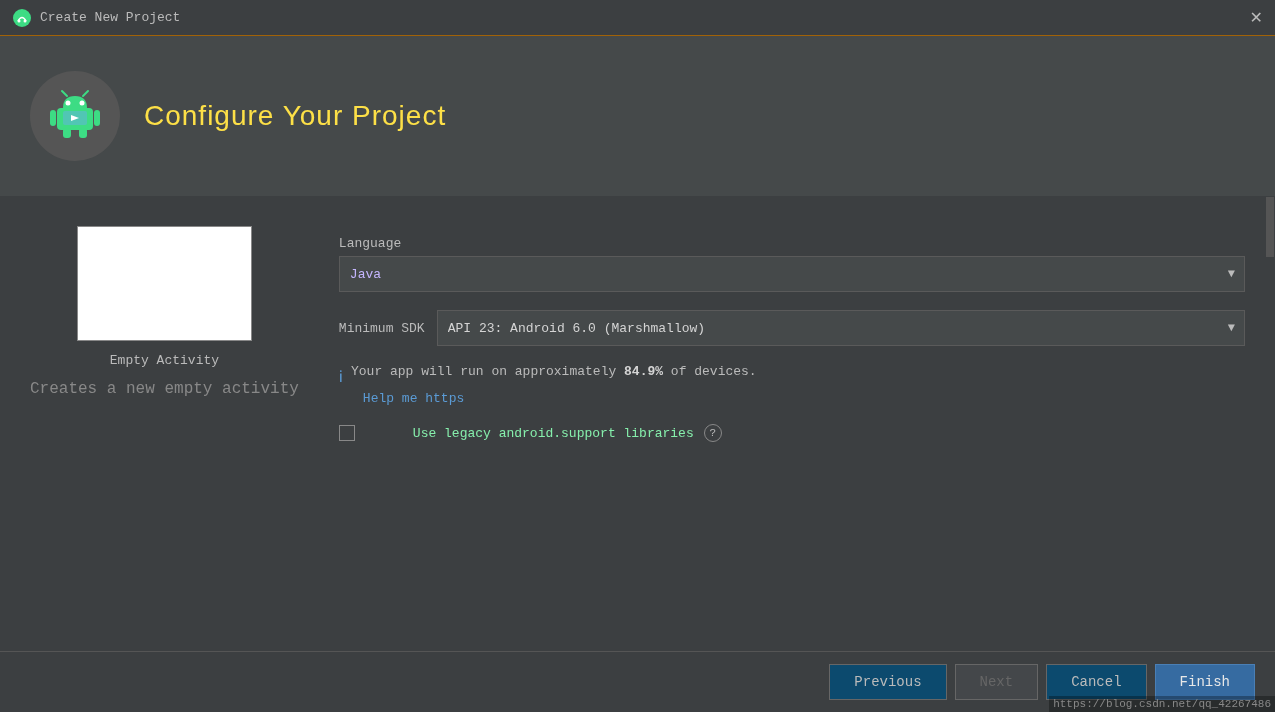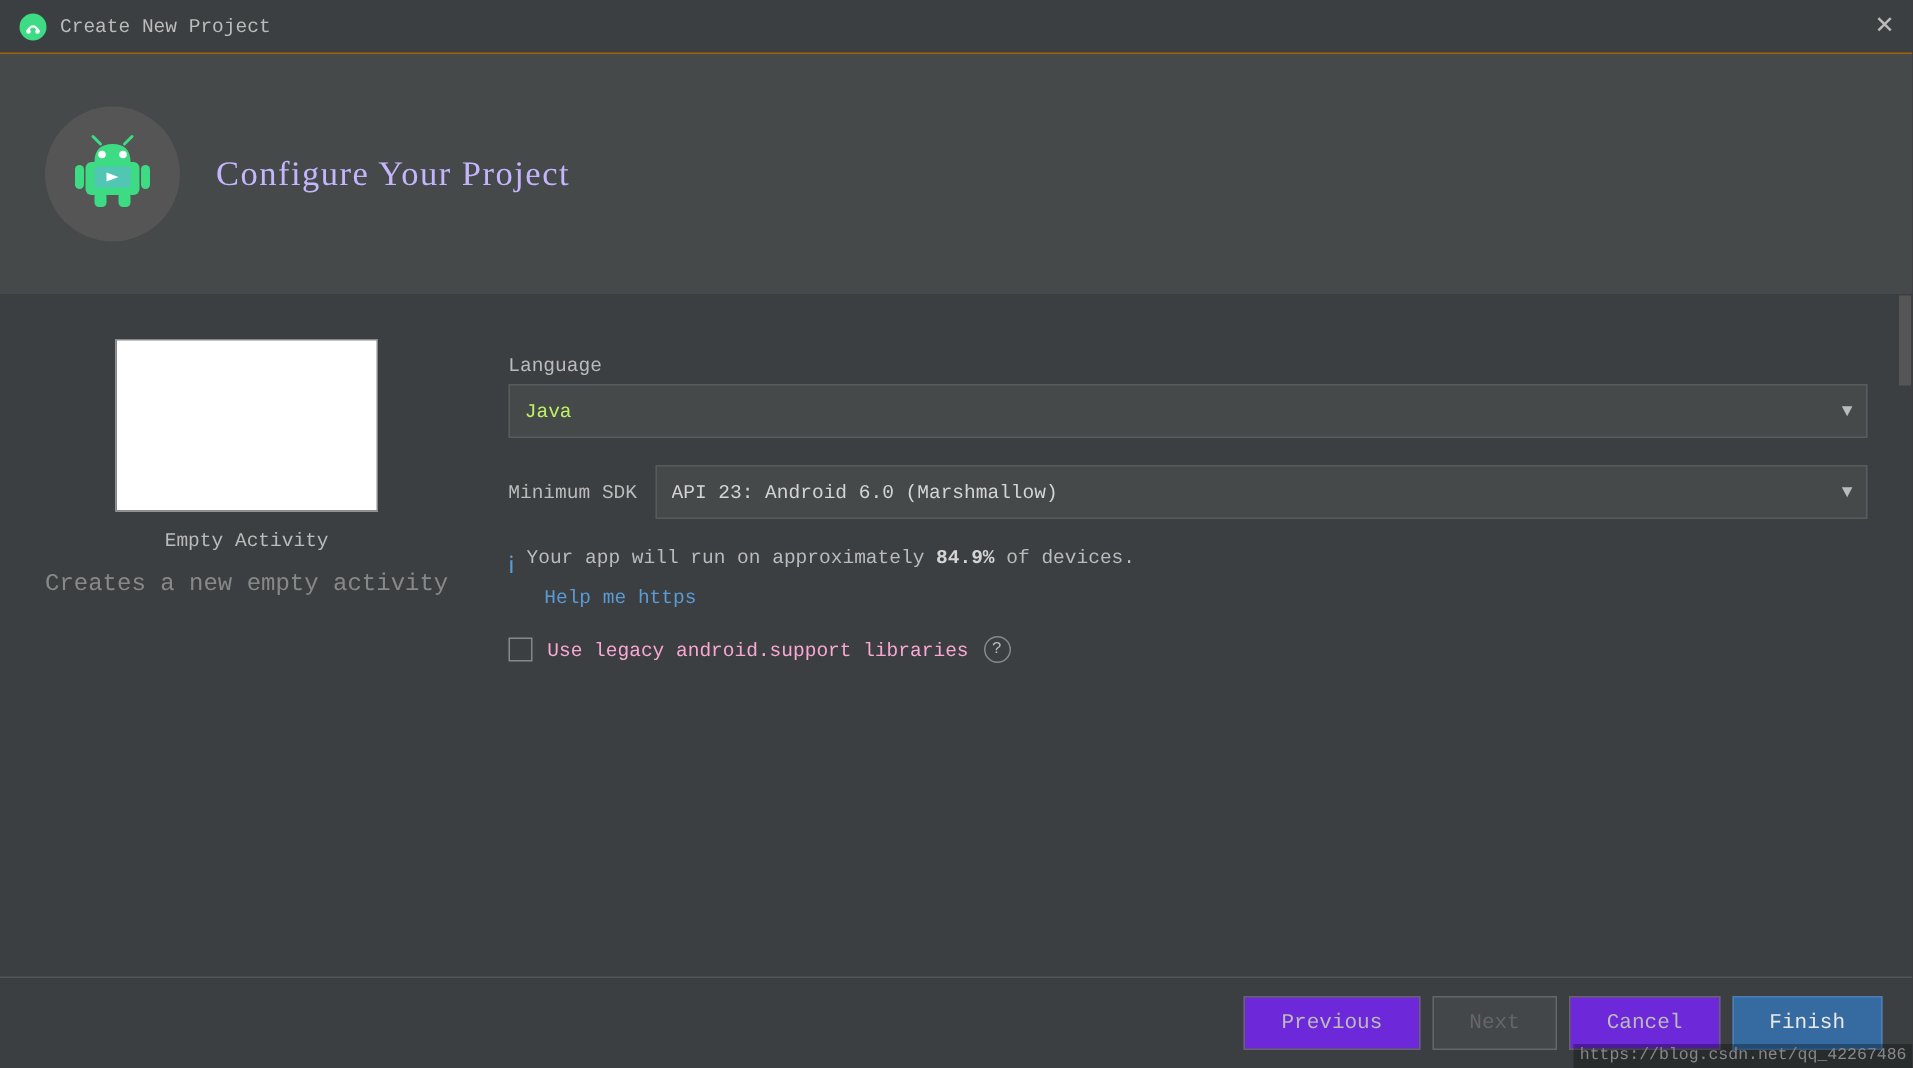--- a/index.html
+++ b/index.html
@@ -57,24 +57,24 @@
       width: 90px;
       height: 90px;
       border-radius: 50%;
       background: #555;
       display: flex;
       align-items: center;
       justify-content: center;
       flex-shrink: 0;
     }
     .header-title {
-      color: #c4b5fd;
-      font-size: 23px;
+      color: #fde047;
+      font-size: 28px;
       font-weight: normal;
-      font-family: Liberation Serif, serif;
+      font-family: Liberation Sans, sans-serif;
       letter-spacing: 1px;
     }
 
     
     .content-area {
       display: flex;
       padding: 30px 30px 20px 30px;
       gap: 40px;
       background: #3c3f41;
       flex: 1;
@@ -156,21 +156,21 @@
       font-size: 13px;
       font-family: 'Courier New', monospace;
     }
     .select-wrapper {
       position: relative;
     }
     .field-select {
       width: 100%;
       background: #45494a;
       border: 1px solid #5a5a5a;
-      color: #bef264;
+      color: #c4b5fd;
       padding: 6px 32px 6px 10px;
       font-family: 'Courier New', monospace;
       font-size: 13px;
       height: 36px;
       appearance: none;
       outline: none;
       cursor: pointer;
     }
     .select-arrow {
       position: absolute;
@@ -256,23 +256,24 @@
     .legacy-checkbox {
       width: 16px;
       height: 16px;
       background: #3c3f41;
       border: 1px solid #888;
       cursor: pointer;
       appearance: none;
       flex-shrink: 0;
     }
     .checkbox-label {
-      color: #f9a8d4;
-      font-size: 13px;
-      font-family: 'Courier New', monospace;
+      color: #86efac;
+      font-size: 13px;
+      font-family: 'Courier New', monospace;
+      margin-left: 48px;
     }
     .help-icon {
       width: 18px;
       height: 18px;
       border-radius: 50%;
       border: 1px solid #888;
       display: flex;
       align-items: center;
       justify-content: center;
       color: #bbb;
@@ -294,21 +295,21 @@
       align-items: center;
       gap: 8px;
     }
     .footer-btn {
       height: 36px;
       padding: 0 24px;
       font-family: 'Courier New', monospace;
       font-size: 14px;
       cursor: pointer;
       border: 1px solid #666;
-      background: #6d28d9;
+      background: #0c4a6e;
       color: #bbb;
     }
     .footer-btn.disabled {
       color: #666;
       background: #44474a;
       cursor: not-allowed;
     }
     .footer-btn.primary {
       background: #366ba1;
       color: #e8e8e8;

